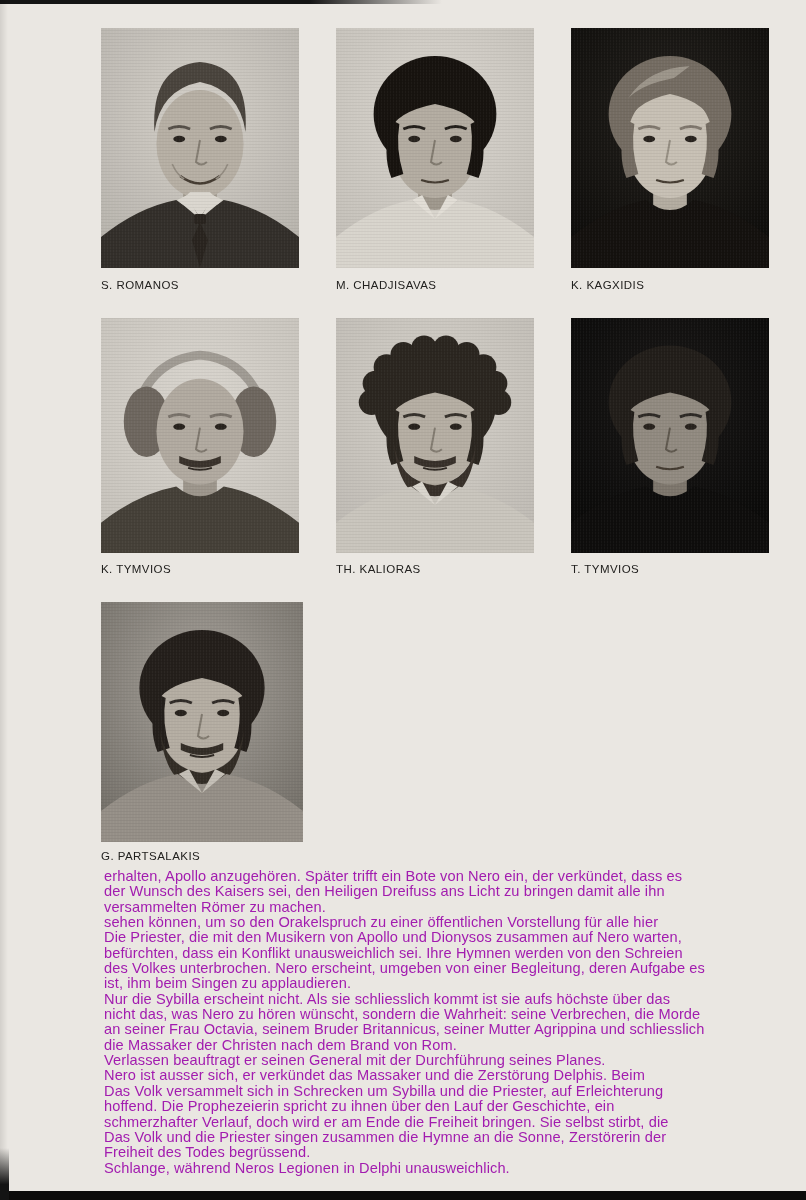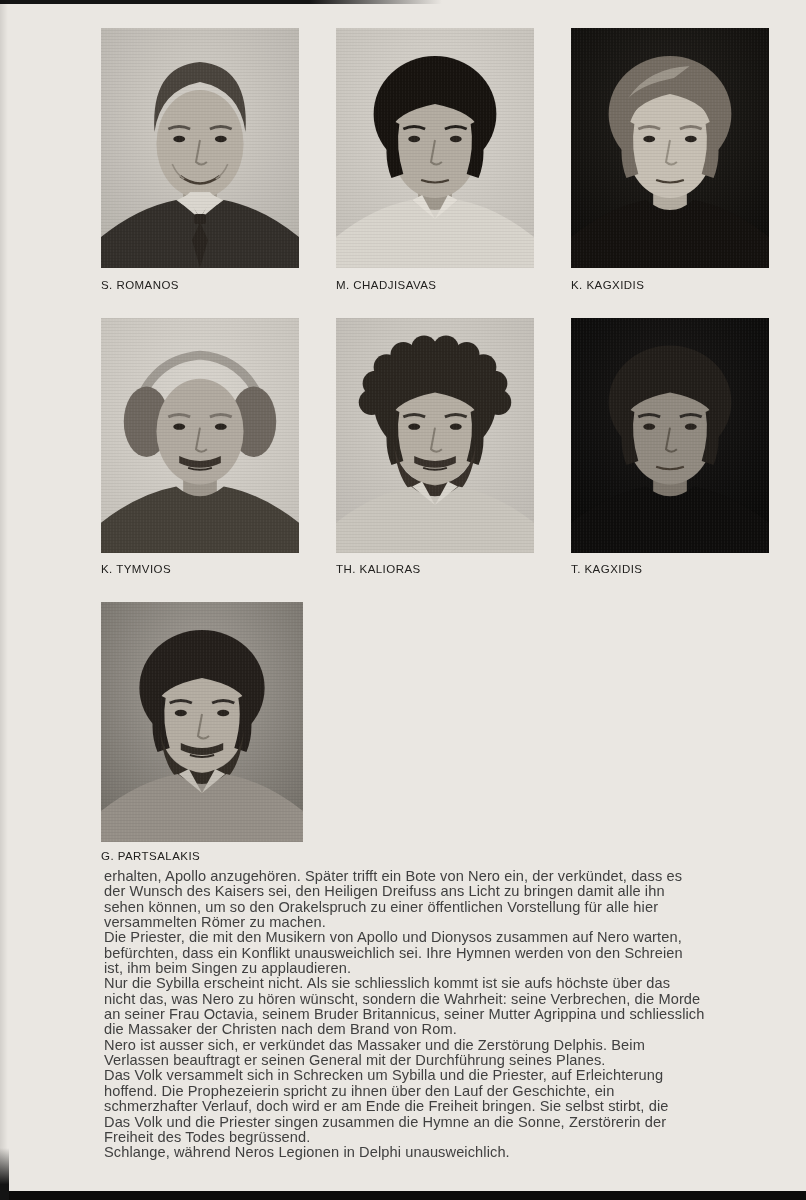--- a/index.html
+++ b/index.html
@@ -27,21 +27,21 @@
   .row3 .photo{width:202px;height:240px;}
   .photo::after{content:"";position:absolute;inset:0;pointer-events:none;opacity:.07;
     background:repeating-linear-gradient(0deg,rgba(0,0,0,.6) 0 1px,transparent 1px 3px),
                repeating-linear-gradient(90deg,rgba(255,255,255,.5) 0 1px,transparent 1px 3px);}
   .photo svg{display:block;}
   figcaption{margin-top:11px;font-size:11.5px;letter-spacing:.45px;color:#22211f;white-space:nowrap;}
   .row2 figcaption{margin-top:10px;}
   .row3 figcaption{margin-top:8px;}
   
   .synopsis{position:absolute;left:104px;top:869px;width:676px;
-    font-size:14.6px;line-height:15.35px;letter-spacing:.1px;color:#404040;}
+    font-size:14.6px;line-height:15.35px;letter-spacing:.1px;color:#a21caf;}
   .syn-line{white-space:nowrap;}
 </style>
 </head>
 <body>
 
 <div class="page">
   <div class="edge-top"></div>
   <div class="edge-left"></div>
 
   <div class="prow row1">
@@ -221,21 +221,21 @@
             <path d="M144,92 Q154,126 144,150 L132,146 Q140,120 136,96 Z" fill="#221e1a"></path>
             <path d="M68,101 Q79,96 90,101" fill="none" stroke="#2e2a26" stroke-width="3"></path>
             <path d="M110,101 Q121,96 132,101" fill="none" stroke="#2e2a26" stroke-width="3"></path>
             <ellipse cx="79" cy="111" rx="6" ry="3.2" fill="#28231e"></ellipse>
             <ellipse cx="121" cy="111" rx="6" ry="3.2" fill="#28231e"></ellipse>
             <path d="M100,112 L96,134 Q101,139 107,134" fill="none" stroke="#5f584e" stroke-width="2"></path>
             <path d="M86,152 Q100,157 114,152" fill="none" stroke="#453c32" stroke-width="2.2"></path>
             <path d="M-6,244 L-6,214 Q34,180 76,172 Q100,192 124,172 Q166,180 206,214 L206,244 Z" fill="#0e0d0c"></path>
           </svg>
         </div>
-        <figcaption>T. KAGXIDIS</figcaption>
+        <figcaption>T. TYMVIOS</figcaption>
       </figure>
     </div>
   <div class="prow row3">
       <figure class="pfig">
         <div class="photo">
           <svg viewBox="0 0 200 240" width="100%" height="100%" preserveAspectRatio="none" aria-hidden="true">
             <defs>
               <radialGradient id="g7" cx="50%" cy="35%" r="80%">
                 <stop offset="0%" stop-color="#a6a19a"></stop>
                 <stop offset="100%" stop-color="#6f6b64"></stop>
@@ -261,31 +261,32 @@
             <path d="M123,172 L100,191 L113,167 Z" fill="#c4bfb6"></path>
           </svg>
         </div>
         <figcaption>G. PARTSALAKIS</figcaption>
       </figure>
     </div>
 
   <div class="synopsis">
       <div class="syn-line">erhalten, Apollo anzugehören. Später trifft ein Bote von Nero ein, der verkündet, dass es</div>
       <div class="syn-line">der Wunsch des Kaisers sei, den Heiligen Dreifuss ans Licht zu bringen damit alle ihn</div>
+      <div class="syn-line">versammelten Römer zu machen.</div>
       <div class="syn-line">sehen können, um so den Orakelspruch zu einer öffentlichen Vorstellung für alle hier</div>
-      <div class="syn-line">versammelten Römer zu machen.</div>
       <div class="syn-line">Die Priester, die mit den Musikern von Apollo und Dionysos zusammen auf Nero warten,</div>
       <div class="syn-line">befürchten, dass ein Konflikt unausweichlich sei. Ihre Hymnen werden von den Schreien</div>
+      <div class="syn-line">des Volkes unterbrochen. Nero erscheint, umgeben von einer Begleitung, deren Aufgabe es</div>
       <div class="syn-line">ist, ihm beim Singen zu applaudieren.</div>
       <div class="syn-line">Nur die Sybilla erscheint nicht. Als sie schliesslich kommt ist sie aufs höchste über das</div>
       <div class="syn-line">nicht das, was Nero zu hören wünscht, sondern die Wahrheit: seine Verbrechen, die Morde</div>
       <div class="syn-line">an seiner Frau Octavia, seinem Bruder Britannicus, seiner Mutter Agrippina und schliesslich</div>
       <div class="syn-line">die Massaker der Christen nach dem Brand von Rom.</div>
+      <div class="syn-line">Verlassen beauftragt er seinen General mit der Durchführung seines Planes.</div>
       <div class="syn-line">Nero ist ausser sich, er verkündet das Massaker und die Zerstörung Delphis. Beim</div>
-      <div class="syn-line">Verlassen beauftragt er seinen General mit der Durchführung seines Planes.</div>
       <div class="syn-line">Das Volk versammelt sich in Schrecken um Sybilla und die Priester, auf Erleichterung</div>
       <div class="syn-line">hoffend. Die Prophezeierin spricht zu ihnen über den Lauf der Geschichte, ein</div>
       <div class="syn-line">schmerzhafter Verlauf, doch wird er am Ende die Freiheit bringen. Sie selbst stirbt, die</div>
       <div class="syn-line">Das Volk und die Priester singen zusammen die Hymne an die Sonne, Zerstörerin der</div>
       <div class="syn-line">Freiheit des Todes begrüssend.</div>
       <div class="syn-line">Schlange, während Neros Legionen in Delphi unausweichlich.</div>
     </div>
 
   <div class="edge-bottom"></div>
   <div class="edge-corner"></div>

